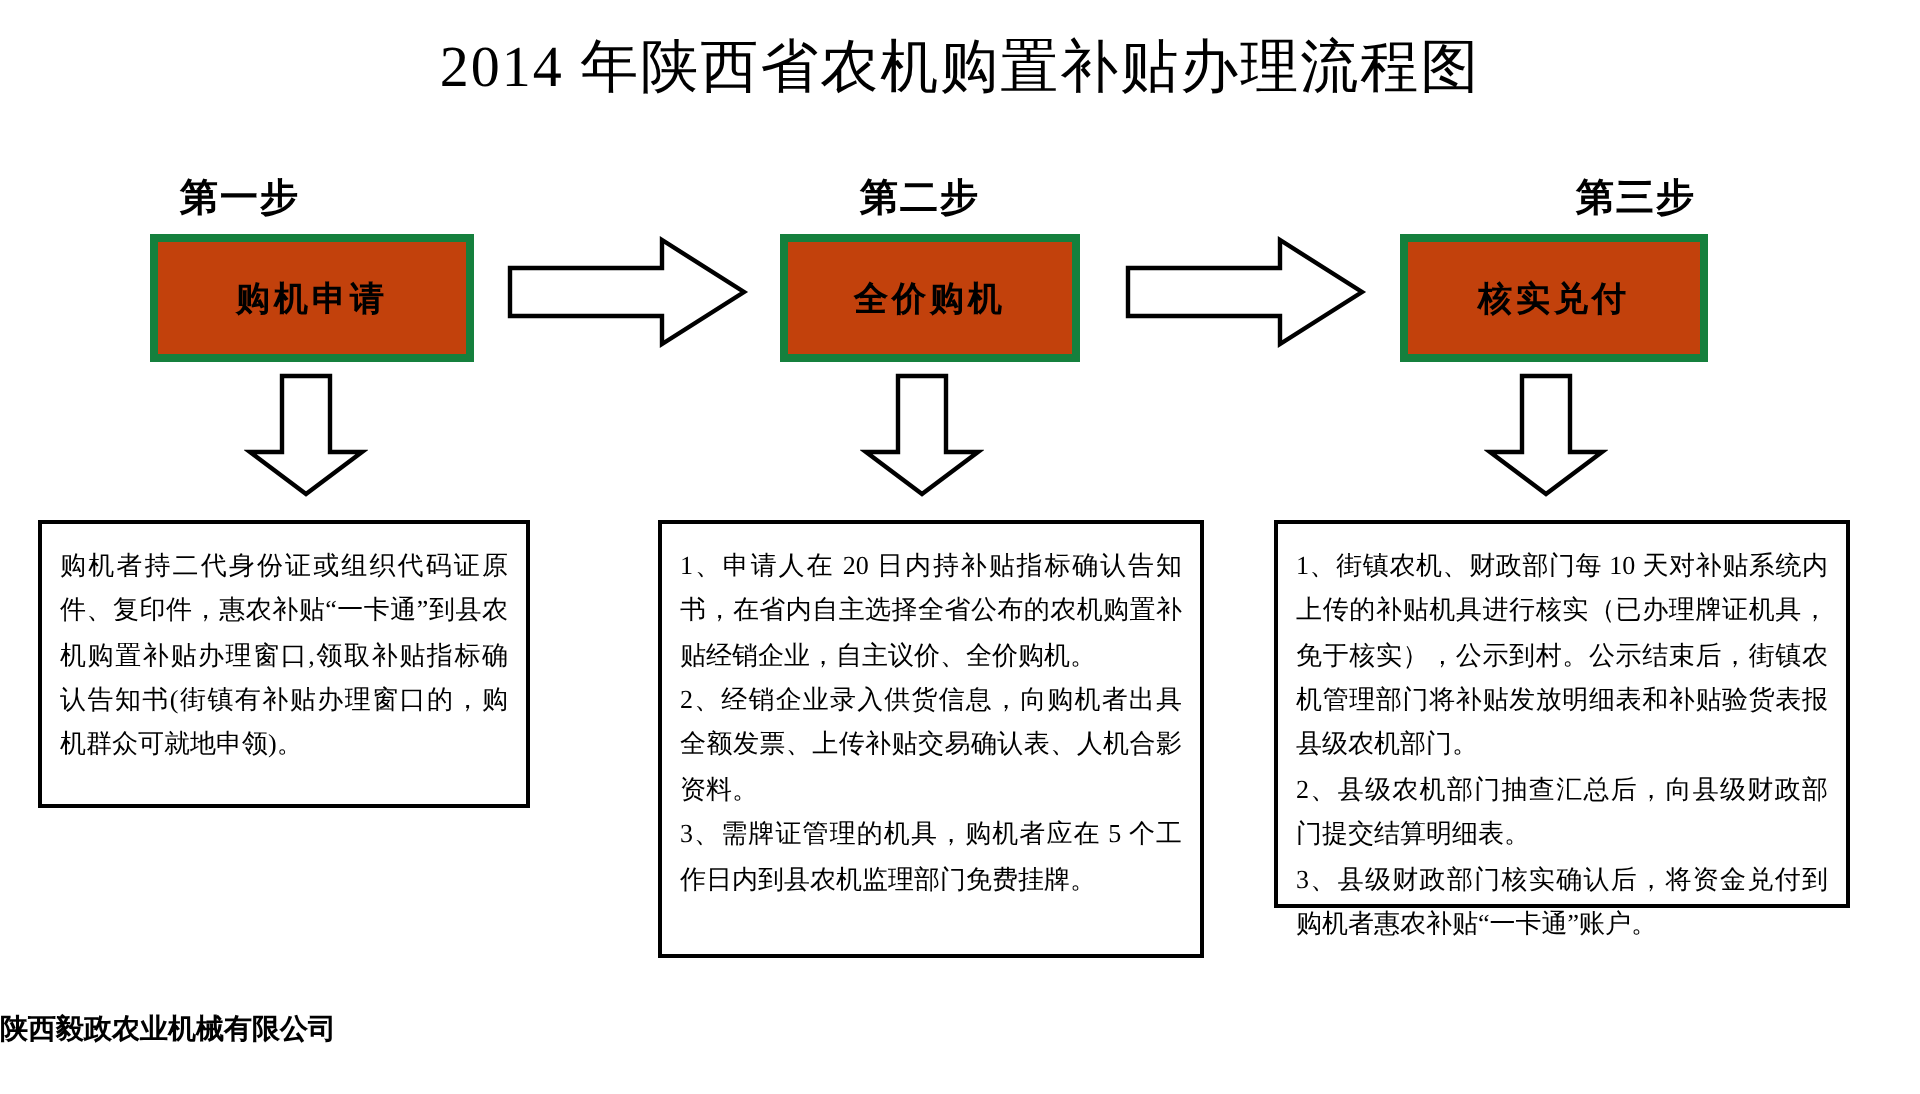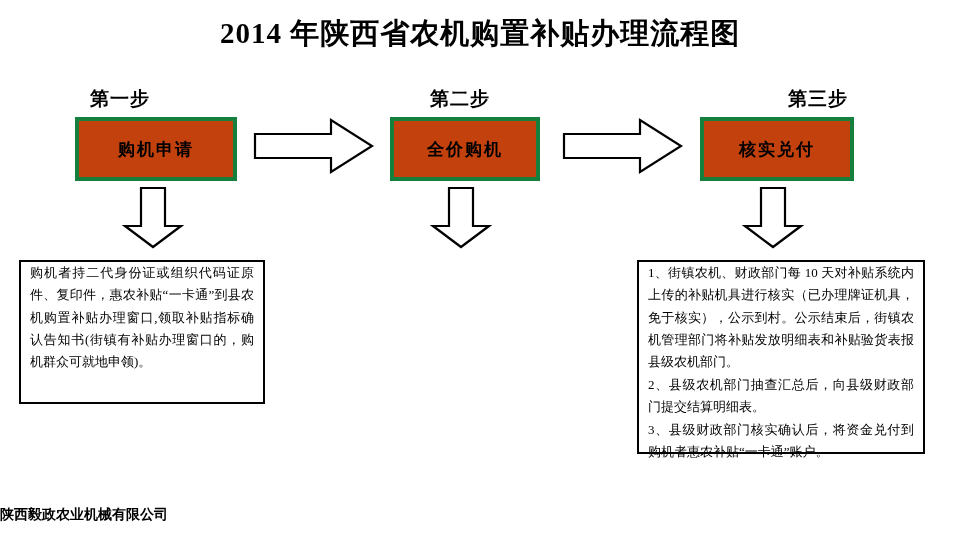--- a/index.html
+++ b/index.html
@@ -21,21 +21,21 @@
   }
 
   
   .title {
     position: absolute;
     left: 0;
     top: 14px;
     width: 960px;
     text-align: center;
     font-size: 29px;
-    font-weight: bold;
+    font-weight: normal;
     letter-spacing: 1px;
     font-family: "Liberation Serif", "DejaVu Serif", serif;
   }
 
   
   .step-label {
     position: absolute;
     font-size: 19px;
     font-weight: bold;
     text-align: center;
@@ -56,21 +56,21 @@
     letter-spacing: 2px;
     font-family: "Liberation Serif", "DejaVu Serif", serif;
   }
 
   
   .detail-box {
     position: absolute;
     border: 2px solid #000;
     background: #fff;
     box-sizing: border-box;
-    padding: 0 9px 8px 9px;
+    padding: 10px 9px 8px 9px;
     font-size: 13px;
     line-height: 1.72;
     text-align: justify;
     text-justify: inter-ideograph;
     font-family: "Liberation Serif", "DejaVu Serif", serif;
   }
   .detail-box p {
     margin: 0;
   }
 
@@ -131,20 +131,25 @@
     <polygon points="19,2 43,2 43,40 59,40 31,61 3,40 19,40"></polygon>
   </svg>
   <svg class="arrow-svg" style="left:742px; top:186px;" width="62" height="64" viewBox="0 0 62 64">
     <polygon points="19,2 43,2 43,40 59,40 31,61 3,40 19,40"></polygon>
   </svg>
 
   <div class="detail-box" style="left:19px; top:260px; width:246px; height:144px;">
     <p>购机者持二代身份证或组织代码证原件、复印件，惠农补贴“一卡通”到县农机购置补贴办理窗口,领取补贴指标确认告知书(街镇有补贴办理窗口的，购机群众可就地申领)。</p>
   </div>
 
+  <div class="detail-box" style="left:329px; top:260px; width:273px; height:219px;">
+    <p>1、申请人在 20 日内持补贴指标确认告知书，在省内自主选择全省公布的农机购置补贴经销企业，自主议价、全价购机。</p>
+    <p>2、经销企业录入供货信息，向购机者出具全额发票、上传补贴交易确认表、人机合影资料。</p>
+    <p>3、需牌证管理的机具，购机者应在 5 个工作日内到县农机监理部门免费挂牌。</p>
+  </div>
 
   <div class="detail-box" style="left:637px; top:260px; width:288px; height:194px;">
     <p>1、街镇农机、财政部门每 10 天对补贴系统内上传的补贴机具进行核实（已办理牌证机具，免于核实），公示到村。公示结束后，街镇农机管理部门将补贴发放明细表和补贴验货表报县级农机部门。</p>
     <p>2、县级农机部门抽查汇总后，向县级财政部门提交结算明细表。</p>
     <p>3、县级财政部门核实确认后，将资金兑付到购机者惠农补贴“一卡通”账户。</p>
   </div>
 
   <div class="footer">陕西毅政农业机械有限公司</div>
 
 </div>

